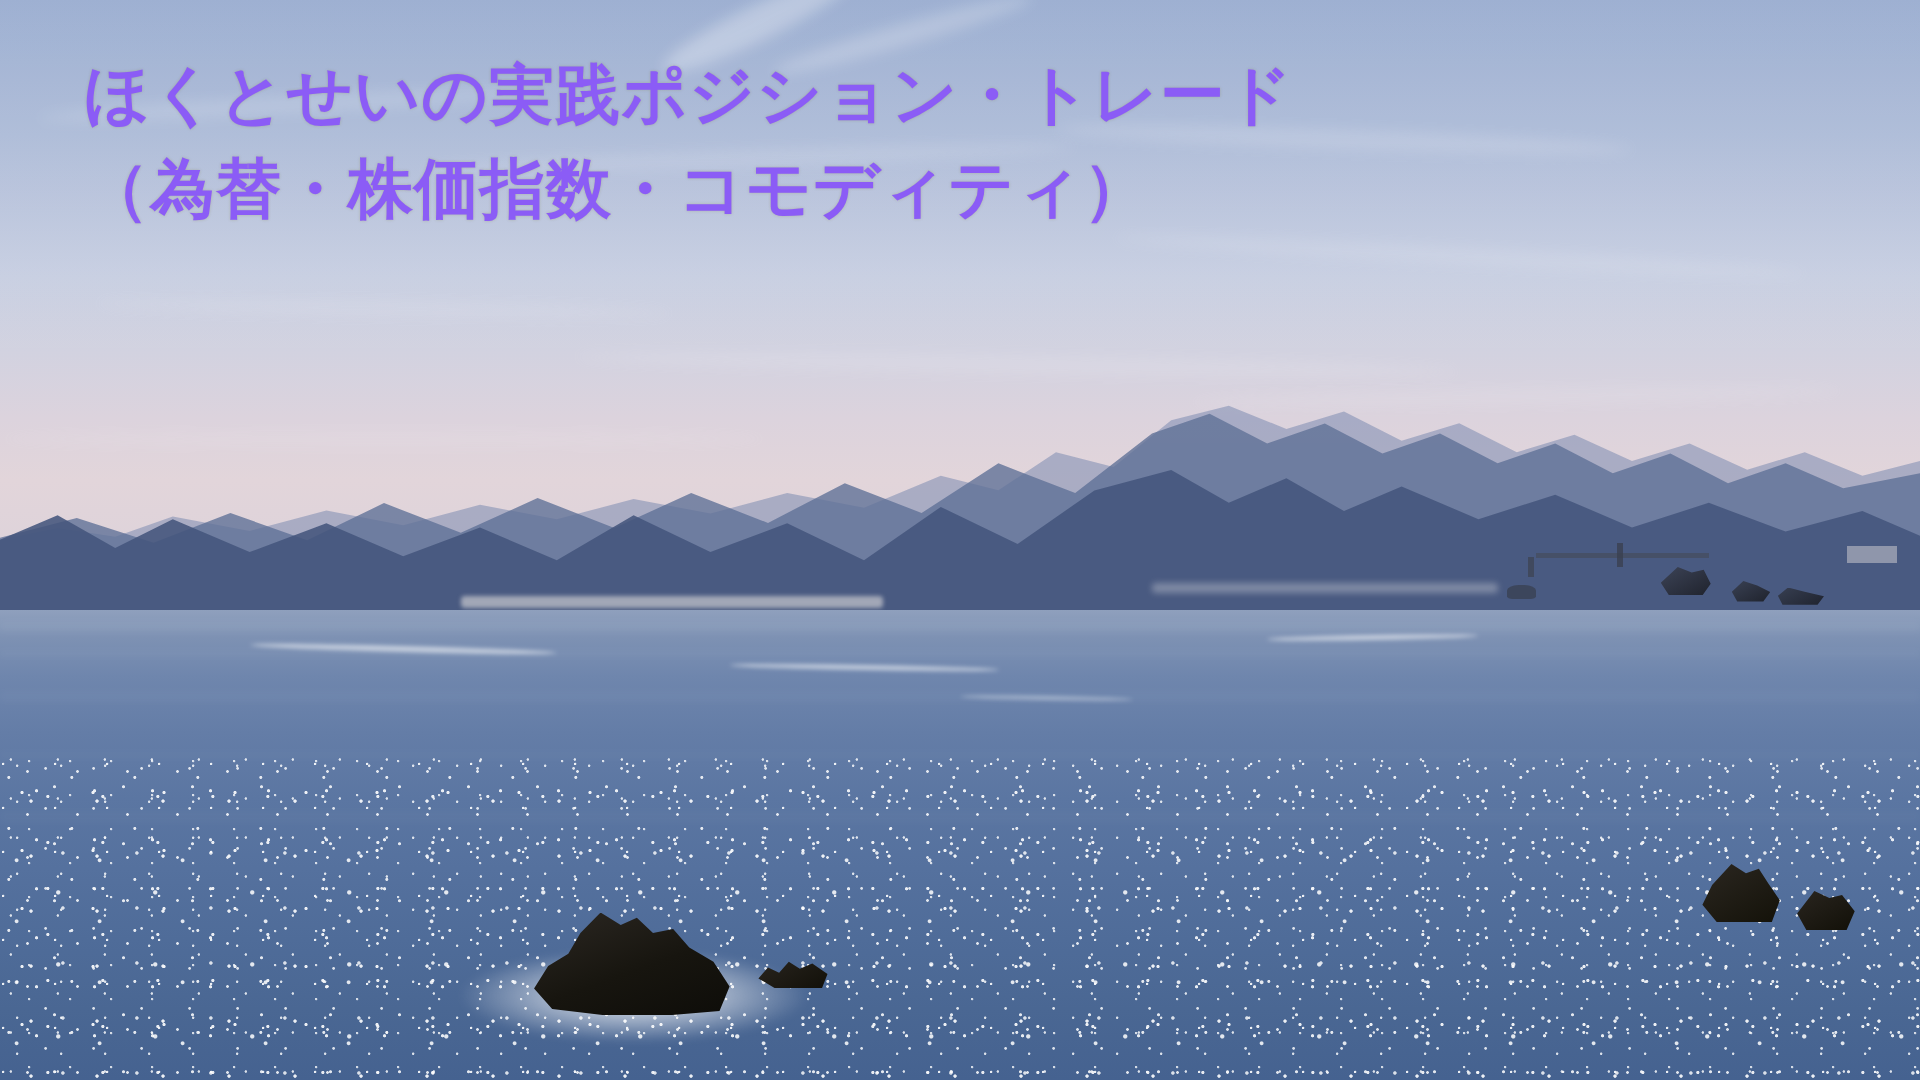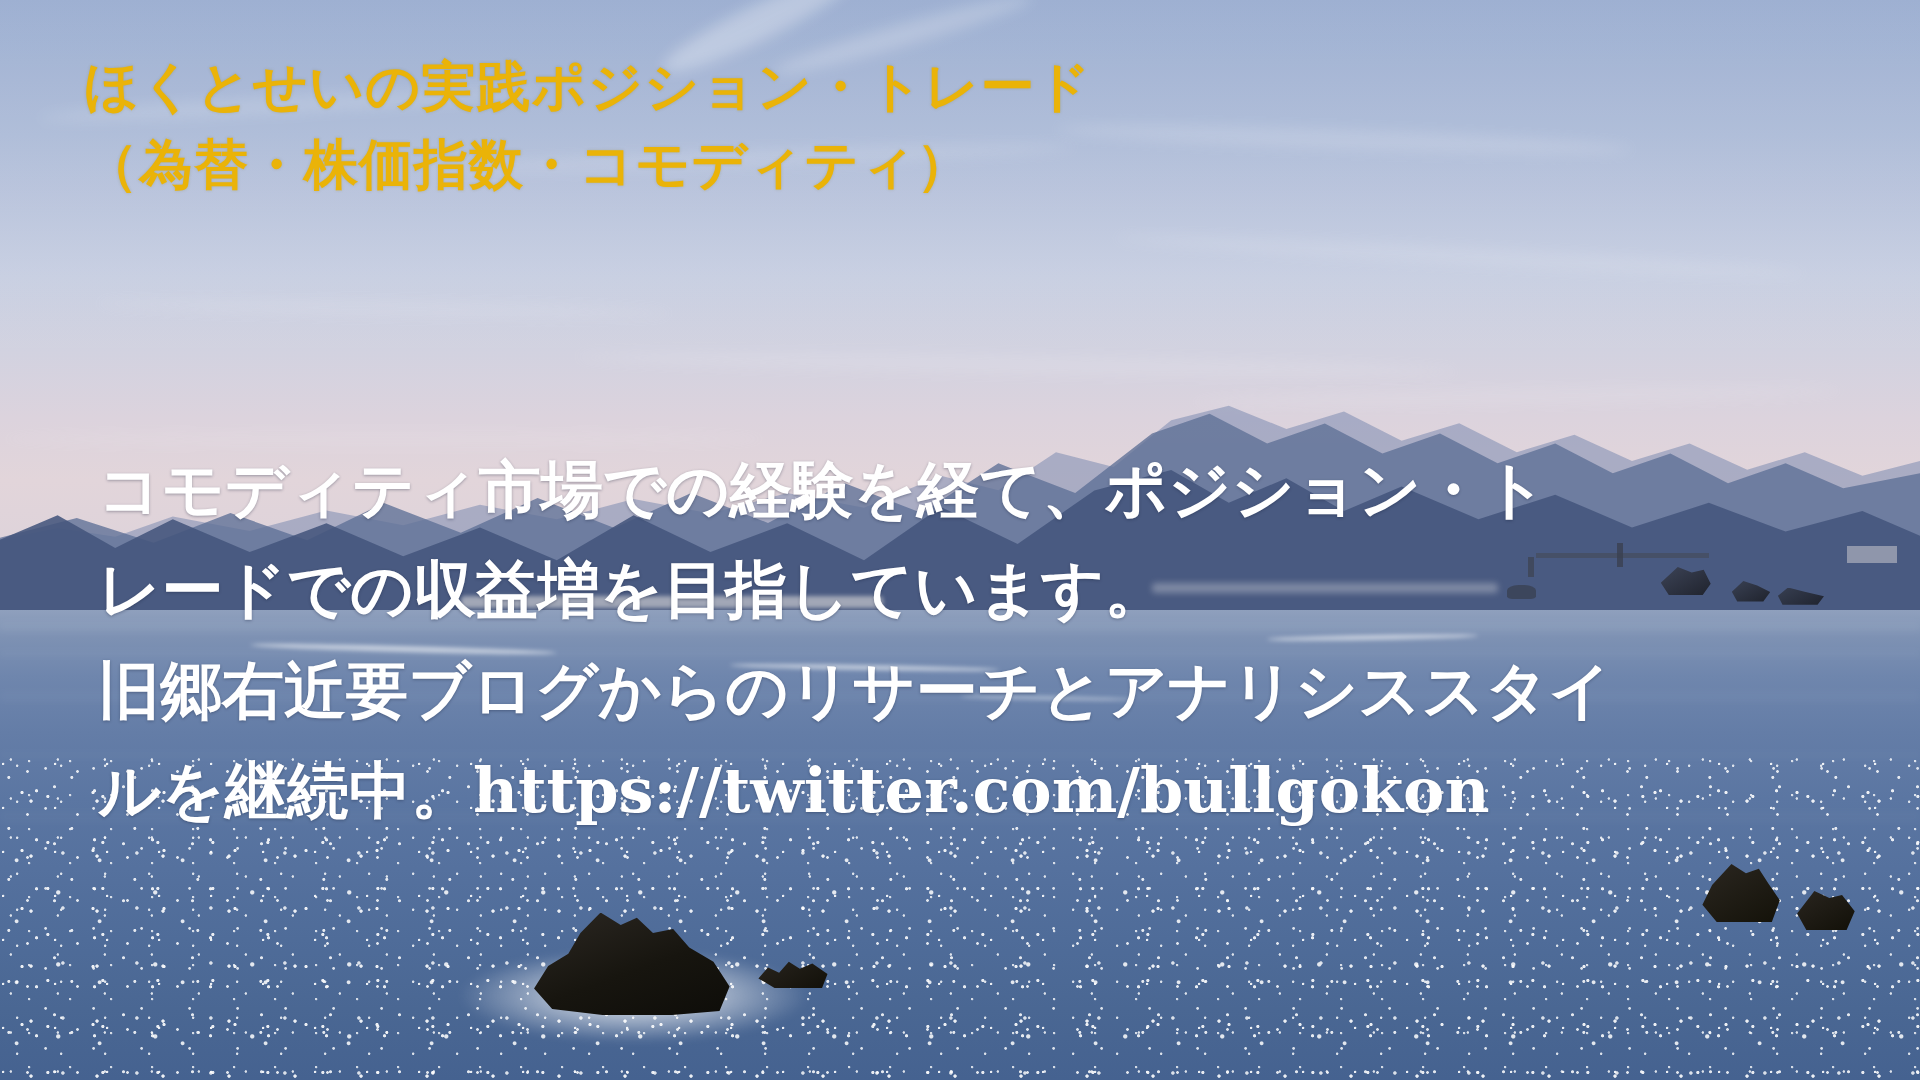--- a/index.html
+++ b/index.html
@@ -209,24 +209,24 @@
   
   .haze{position:absolute;inset:0;background:linear-gradient(to bottom,rgba(255,255,255,.04),rgba(255,255,255,0) 45%);pointer-events:none;}
 
   
   .text-layer{position:absolute;inset:0;}
 
   .title-block{
     position:absolute;left:84px;top:48px;width:1500px;
   }
   .title-line{
-    color:#eab308;
+    color:#8b5cf6;
     font-family:"DejaVu Sans","Liberation Sans",sans-serif;
     font-weight:bold;
-    font-size:54px;
+    font-size:65px;
     line-height:1.45;
     letter-spacing:1px;
     white-space:nowrap;
     text-shadow:0 0 3px rgba(120,110,0,.25);
   }
   .title-line.two{}
 
   .body-block{
     position:absolute;left:98px;top:440px;width:1740px;
   }
@@ -308,21 +308,15 @@
     <div class="haze"></div>
   </div>
 
   <div class="text-layer">
 
     <div class="title-block">
       <div class="title-line one">ほくとせいの実践ポジション・トレード</div>
       <div class="title-line two">（為替・株価指数・コモディティ）</div>
     </div>
 
-    <div class="body-block">
-      <div class="body-line">コモディティ市場での経験を経て、ポジション・ト</div>
-      <div class="body-line">レードでの収益増を目指しています。</div>
-      <div class="body-line">旧郷右近要ブログからのリサーチとアナリシススタイ</div>
-      <div class="body-line"><span>ルを継続中。</span><span class="url-text">https://twitter.com/bullgokon</span></div>
-    </div>
 
   </div>
 </div>
 
 </body></html>

